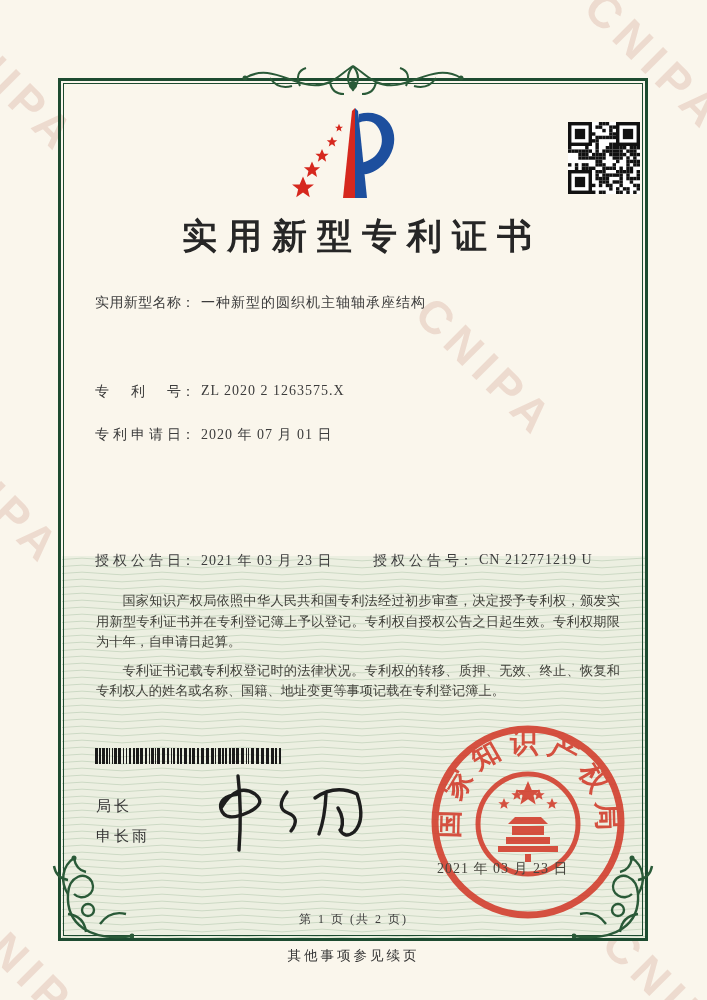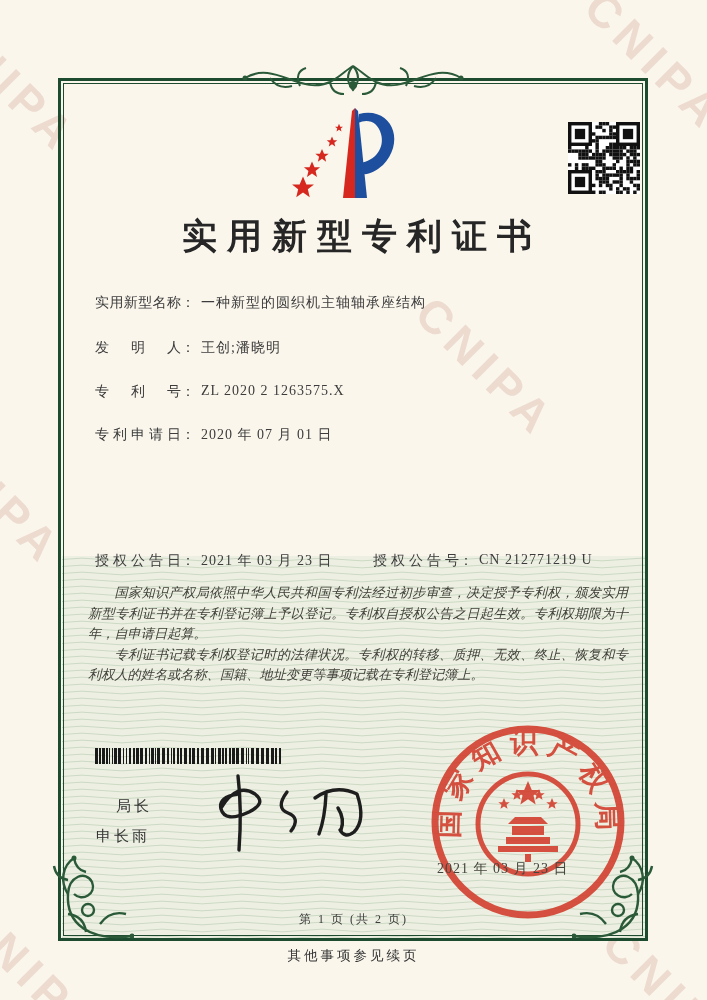--- a/index.html
+++ b/index.html
@@ -50,24 +50,24 @@
     text-align:justify;text-align-last:justify;
   }
   .fcolon{display:inline-block;vertical-align:top;}
   .fvalue{display:inline-block;vertical-align:top;letter-spacing:1px;margin-left:6px;}
   .grant-cell{position:absolute;top:0;white-space:nowrap;}
   
   .body-text{
     position:absolute;left:88px;top:583px;width:540px;z-index:4;
     font-size:13.2px;line-height:20.5px;text-align:justify;color:#40403a;
   }
-  .body-text p{margin:0;text-indent:2em;font-style:italic;}
+  .body-text p{margin:8px;text-indent:2em;}
   
   .barcode{position:absolute;left:95px;top:748px;z-index:4;}
-  .director-title{position:absolute;left:96px;top:797px;z-index:4;font-size:15px;letter-spacing:3px;color:#333;margin-left:20px;}
+  .director-title{position:absolute;left:96px;top:797px;z-index:4;font-size:15px;letter-spacing:3px;color:#333;}
   .director-name{position:absolute;left:96px;top:827px;z-index:4;font-size:15px;letter-spacing:3px;color:#333;}
   .signature{position:absolute;left:195px;top:768px;z-index:5;}
   .seal{position:absolute;left:428px;top:722px;z-index:5;}
   .seal-date{
     position:absolute;left:437px;top:860px;z-index:6;
     font-size:14px;letter-spacing:1px;color:#45453d;white-space:nowrap;
   }
   .page-info{
     position:absolute;left:0;top:911px;width:100%;z-index:4;
     text-align:center;font-size:12px;color:#3c3c3c;letter-spacing:2px;
@@ -326,23 +326,20 @@
       <rect x="0" y="48" width="24" height="24" fill="#111"></rect>
       <rect x="3.4285714285714284" y="51.42857142857142" width="17.142857142857142" height="17.142857142857142" fill="#fff"></rect>
       <rect x="6.857142857142857" y="54.857142857142854" width="10.285714285714285" height="10.285714285714285" fill="#111"></rect>
     </svg>
 
   <div class="title">实用新型专利证书</div>
 
   <div class="frow" style="top:294px">
     <span class="flabel">实用新型名称</span><span class="fcolon">：</span><span class="fvalue">一种新型的圆织机主轴轴承座结构</span>
   </div>
-  <div class="frow" style="top:339px">
-    <span class="flabel">发明人</span><span class="fcolon">：</span><span class="fvalue">王创;潘晓明</span>
-  </div>
   <div class="frow" style="top:383px">
     <span class="flabel">专利号</span><span class="fcolon">：</span><span class="fvalue">ZL 2020 2 1263575.X</span>
   </div>
   <div class="frow" style="top:426px">
     <span class="flabel">专利申请日</span><span class="fcolon">：</span><span class="fvalue">2020 年 07 月 01 日</span>
   </div>
   <div class="frow" style="top:552px;height:20px">
     <span class="grant-cell" style="left:0"><span class="flabel">授权公告日</span><span class="fcolon">：</span><span class="fvalue">2021 年 03 月 23 日</span></span>
     <span class="grant-cell" style="left:278px"><span class="flabel">授权公告号</span><span class="fcolon">：</span><span class="fvalue">CN 212771219 U</span></span>
   </div>

